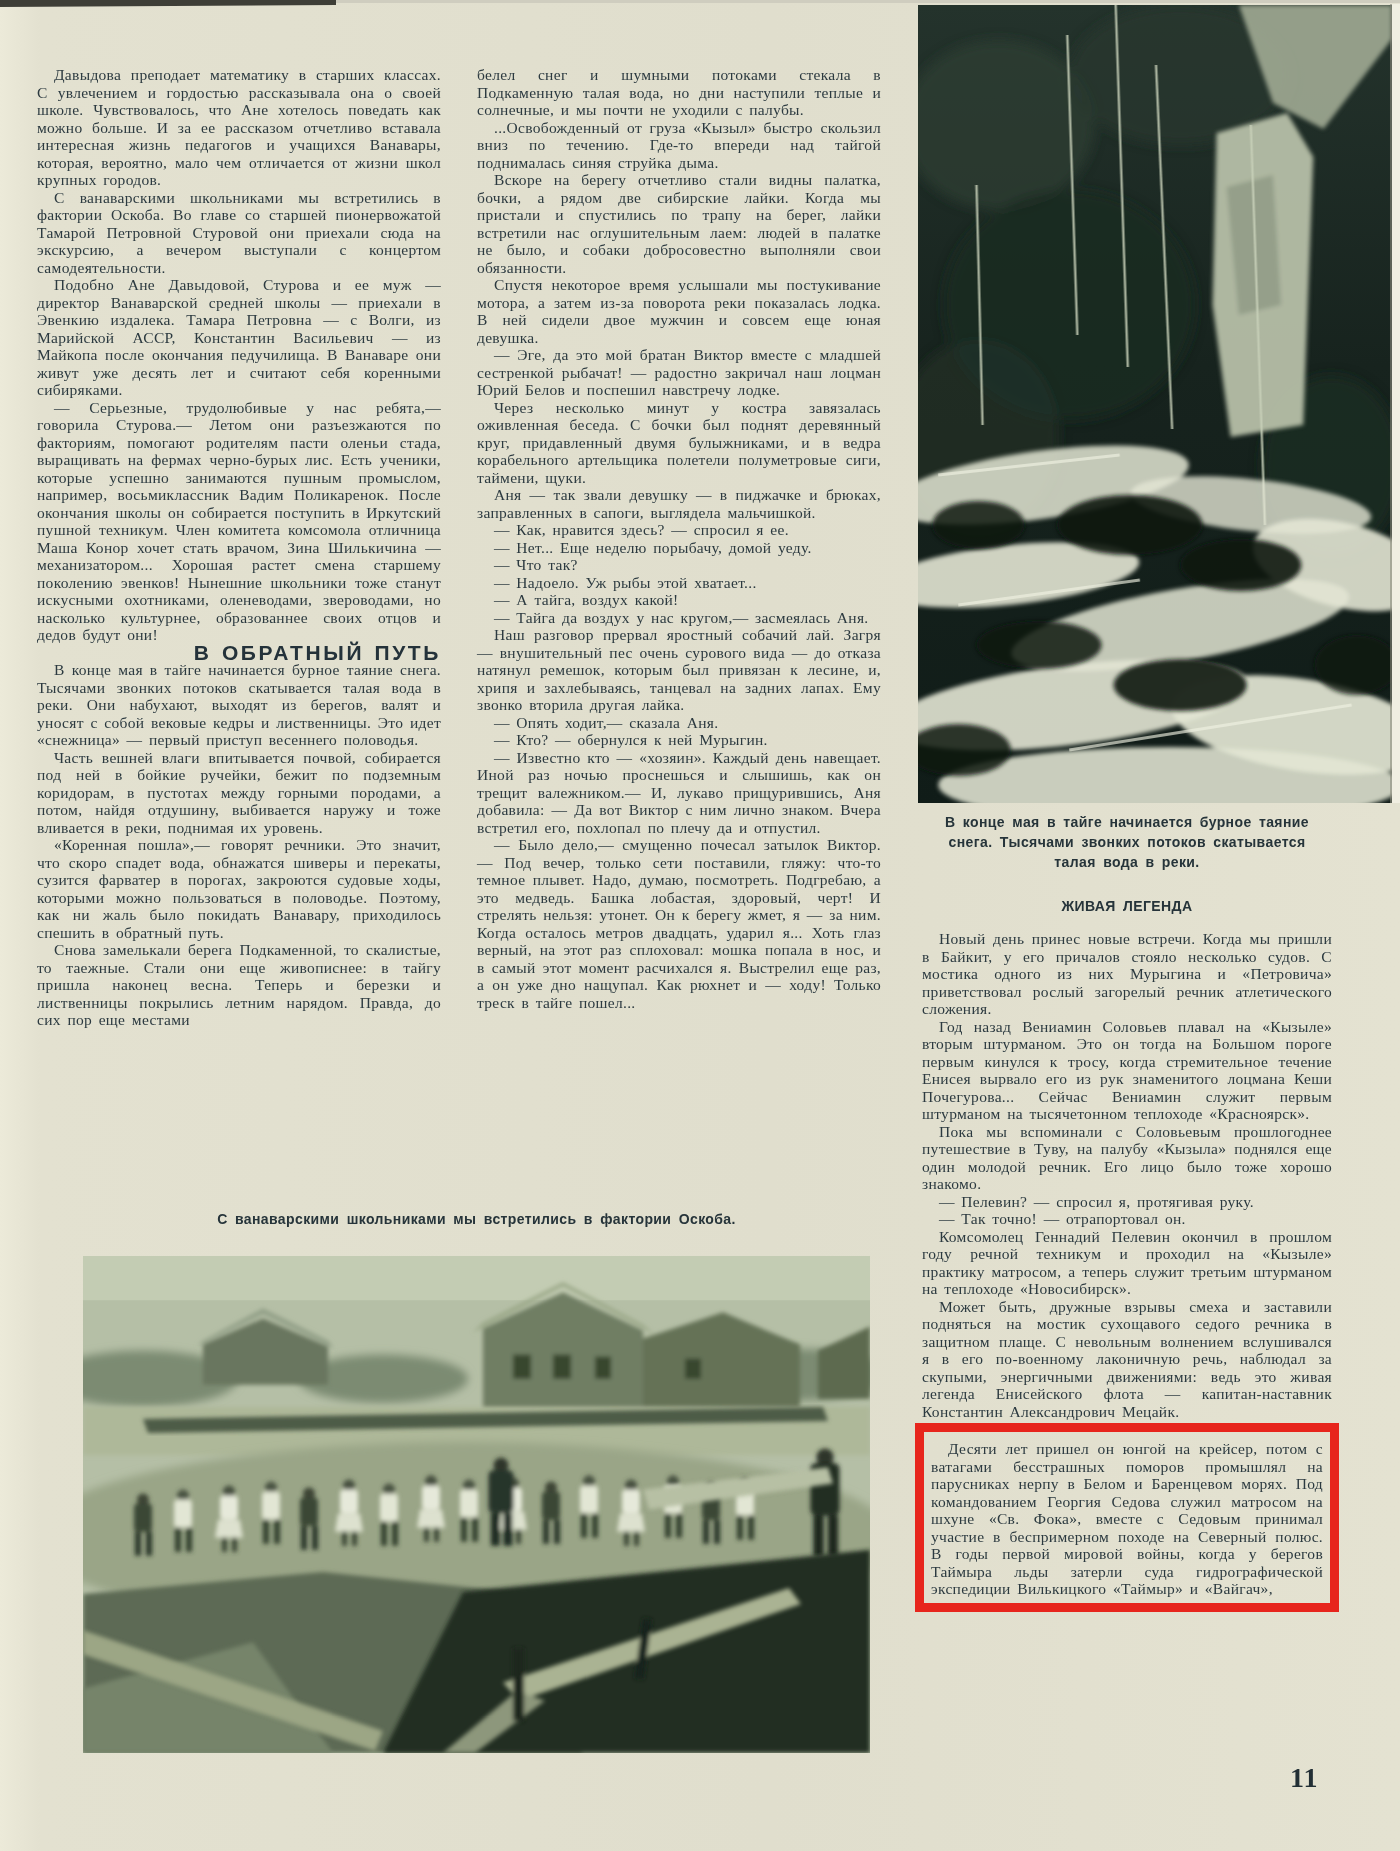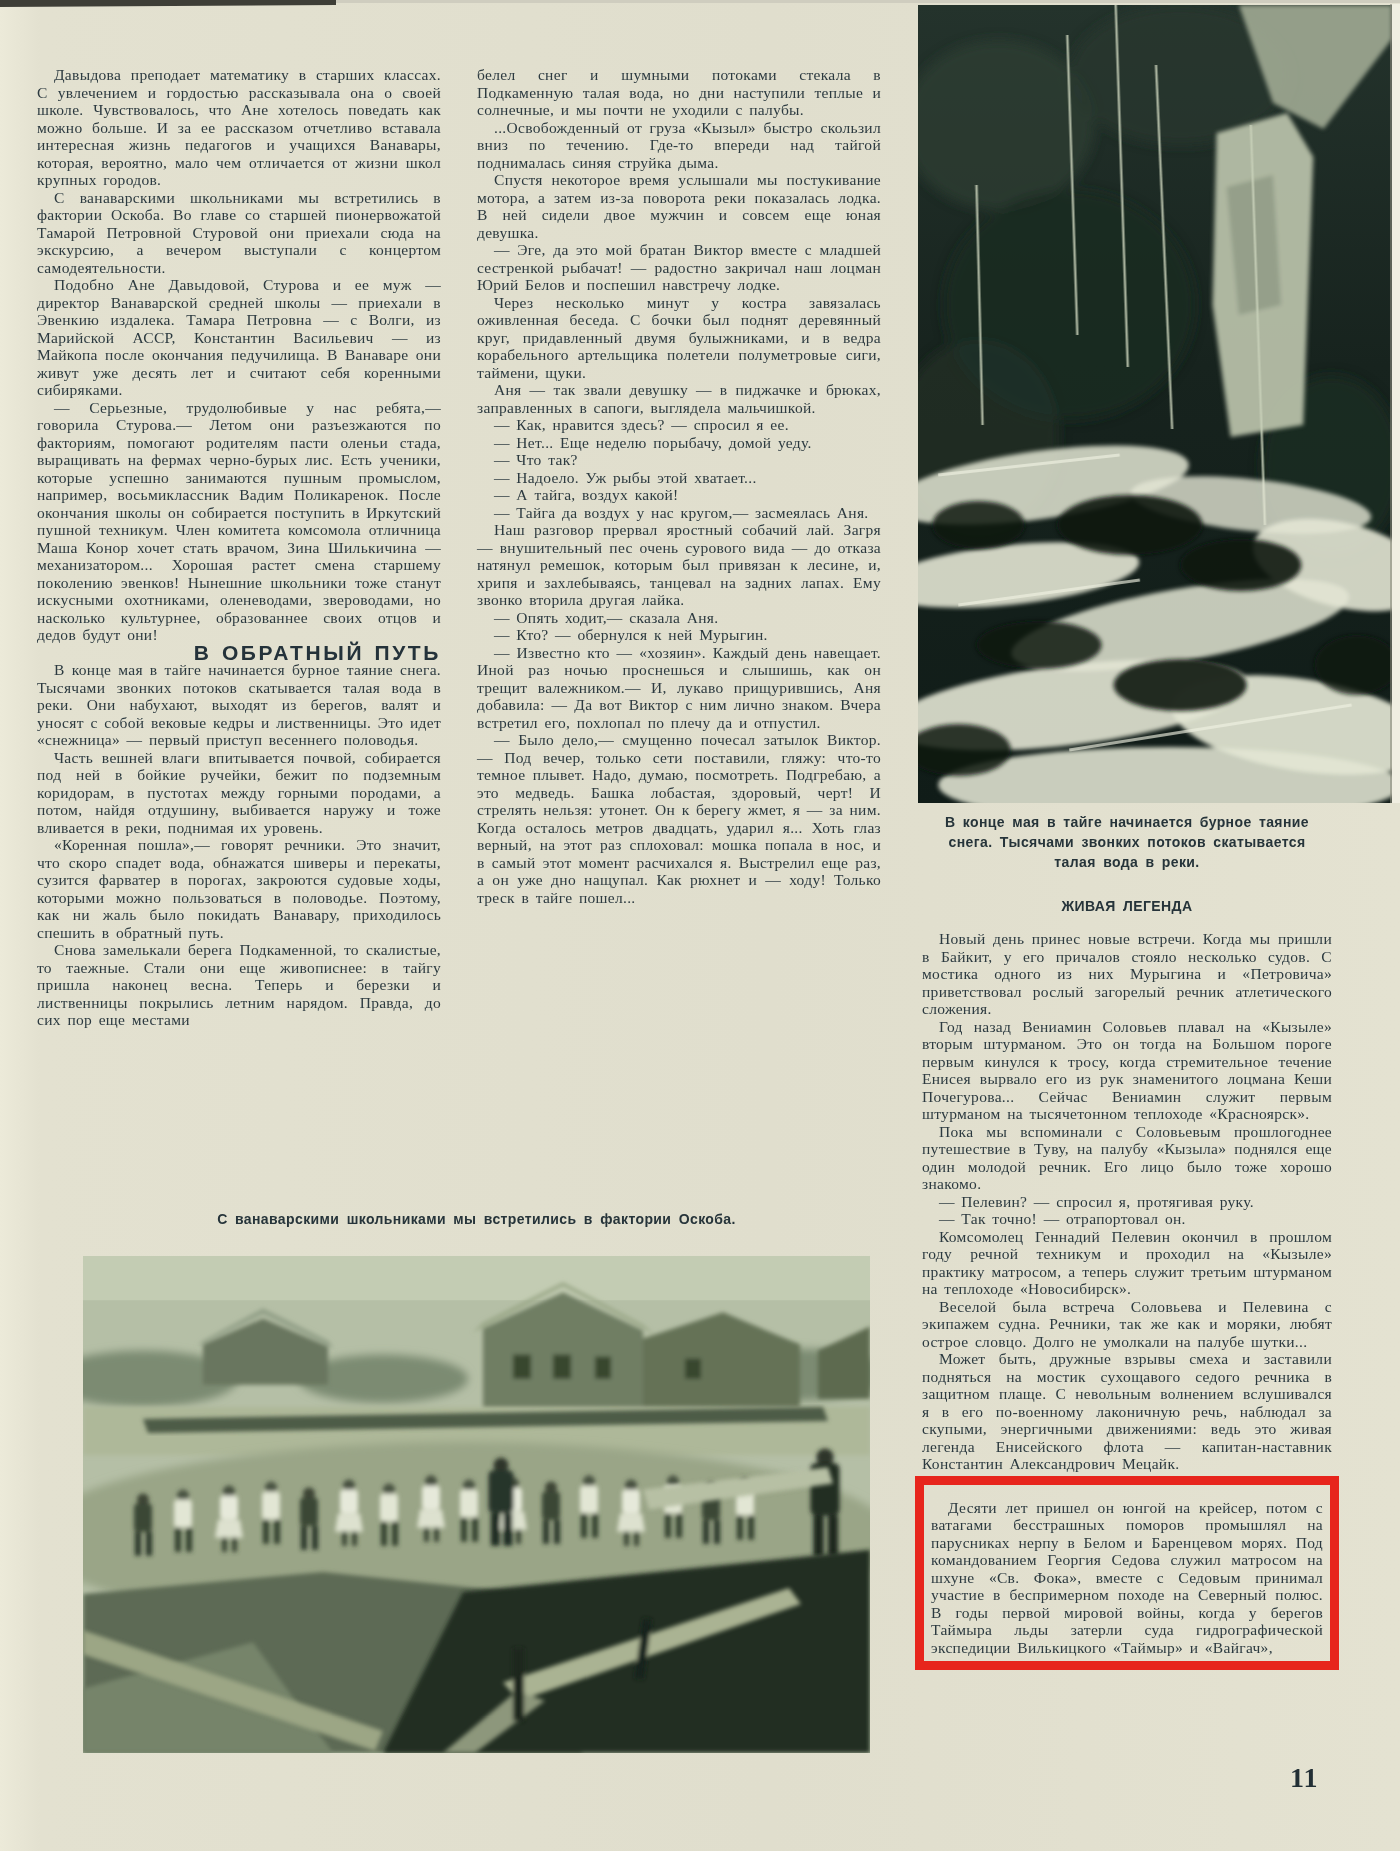--- a/index.html
+++ b/index.html
@@ -30,21 +30,21 @@
     font-size:14px;line-height:20px;text-align:center;letter-spacing:0.4px;word-spacing:3px;
   }
   .right-col-wrap{position:absolute;left:922px;top:812px;width:410px;}
   .right-caption{margin:0 6px 0 6px;}
   .right-head{margin:24px 0 14px 0;}
   .right-text{position:relative;width:410px;text-align:justify;
     font-size:15.5px;line-height:17.5px;letter-spacing:0.3px;word-spacing:2.4px;}
   .right-text p{margin:0;text-indent:17px;}
   .red-box{
     margin:3px -7px 0 -7px;border:9px solid #e7251c;
-    padding:14px 7px 5px 7px;
+    padding:8px 7px 5px 7px;
   }
   .red-box p{margin:0;text-indent:17px;}
   .bottom-caption{position:absolute;left:83px;top:1209px;width:787px;}
   .page-number{
     position:absolute;left:1290px;top:1762px;width:60px;
     font-family:"Liberation Serif",serif;font-weight:700;font-size:28px;color:#222f35;
     letter-spacing:1px;
   }
   .edge-strip{position:absolute;left:1392px;top:4px;width:8px;height:799px;background:#f0eee1;}
   .edge-line{position:absolute;left:1390px;top:4px;width:2px;height:799px;background:#8a8a7c;opacity:0.6;}
@@ -64,20 +64,21 @@
     <p class="sec-head">В ОБРАТНЫЙ ПУТЬ</p>
     <p>В конце мая в тайге начинается бурное таяние снега. Тысячами звонких потоков скатывается талая вода в реки. Они набухают, выходят из берегов, валят и уносят с собой вековые кедры и лиственницы. Это идет «снежница» — первый приступ весеннего половодья.</p>
     <p>Часть вешней влаги впитывается почвой, собирается под ней в бойкие ручейки, бежит по подземным коридорам, в пустотах между горными породами, а потом, найдя отдушину, выбивается наружу и тоже вливается в реки, поднимая их уровень.</p>
     <p>«Коренная пошла»,— говорят речники. Это значит, что скоро спадет вода, обнажатся шиверы и перекаты, сузится фарватер в порогах, закроются судовые ходы, которыми можно пользоваться в половодье. Поэтому, как ни жаль было покидать Ванавару, приходилось спешить в обратный путь.</p>
     <p>Снова замелькали берега Подкаменной, то скалистые, то таежные. Стали они еще живописнее: в тайгу пришла наконец весна. Теперь и березки и лиственницы покрылись летним нарядом. Правда, до сих пор еще местами</p>
   </div>
 
   <div class="col" style="left:477px;top:66px;">
     <p class="no-indent">белел снег и шумными потоками стекала в Подкаменную талая вода, но дни наступили теплые и солнечные, и мы почти не уходили с палубы.</p>
     <p>...Освобожденный от груза «Кызыл» быстро скользил вниз по течению. Где-то впереди над тайгой поднималась синяя струйка дыма.</p>
+    <p>Вскоре на берегу отчетливо стали видны палатка, бочки, а рядом две сибирские лайки. Когда мы пристали и спустились по трапу на берег, лайки встретили нас оглушительным лаем: людей в палатке не было, и собаки добросовестно выполняли свои обязанности.</p>
     <p>Спустя некоторое время услышали мы постукивание мотора, а затем из-за поворота реки показалась лодка. В ней сидели двое мужчин и совсем еще юная девушка.</p>
     <p>— Эге, да это мой братан Виктор вместе с младшей сестренкой рыбачат! — радостно закричал наш лоцман Юрий Белов и поспешил навстречу лодке.</p>
     <p>Через несколько минут у костра завязалась оживленная беседа. С бочки был поднят деревянный круг, придавленный двумя булыжниками, и в ведра корабельного артельщика полетели полуметровые сиги, таймени, щуки.</p>
     <p>Аня — так звали девушку — в пиджачке и брюках, заправленных в сапоги, выглядела мальчишкой.</p>
     <p>— Как, нравится здесь? — спросил я ее.</p>
     <p>— Нет... Еще неделю порыбачу, домой уеду.</p>
     <p>— Что так?</p>
     <p>— Надоело. Уж рыбы этой хватает...</p>
     <p>— А тайга, воздух какой!</p>
     <p>— Тайга да воздух у нас кругом,— засмеялась Аня.</p>
@@ -155,21 +156,20 @@
   <div class="right-col-wrap">
     <div class="caption right-caption">В конце мая в тайге начинается бурное таяние снега. Тысячами звонких потоков скатывается талая вода в реки.</div>
     <div class="caption sec-head right-head">ЖИВАЯ ЛЕГЕНДА</div>
     <div class="right-text">
       <p>Новый день принес новые встречи. Когда мы пришли в Байкит, у его причалов стояло несколько судов. С мостика одного из них Мурыгина и «Петровича» приветствовал рослый загорелый речник атлетического сложения.</p>
       <p>Год назад Вениамин Соловьев плавал на «Кызыле» вторым штурманом. Это он тогда на Большом пороге первым кинулся к тросу, когда стремительное течение Енисея вырвало его из рук знаменитого лоцмана Кеши Почегурова... Сейчас Вениамин служит первым штурманом на тысячетонном теплоходе «Красноярск».</p>
       <p>Пока мы вспоминали с Соловьевым прошлогоднее путешествие в Туву, на палубу «Кызыла» поднялся еще один молодой речник. Его лицо было тоже хорошо знакомо.</p>
       <p>— Пелевин? — спросил я, протягивая руку.</p>
       <p>— Так точно! — отрапортовал он.</p>
       <p>Комсомолец Геннадий Пелевин окончил в прошлом году речной техникум и проходил на «Кызыле» практику матросом, а теперь служит третьим штурманом на теплоходе «Новосибирск».</p>
-      <p>Веселой была встреча Соловьева и Пелевина с экипажем судна. Речники, так же как и моряки, любят острое словцо. Долго не умолкали на палубе шутки...</p>
       <p>Может быть, дружные взрывы смеха и заставили подняться на мостик сухощавого седого речника в защитном плаще. С невольным волнением вслушивался я в его по-военному лаконичную речь, наблюдал за скупыми, энергичными движениями: ведь это живая легенда Енисейского флота — капитан-наставник Константин Александрович Мецайк.</p>
       <div class="red-box">
         <p>Десяти лет пришел он юнгой на крейсер, потом с ватагами бесстрашных поморов промышлял на парусниках нерпу в Белом и Баренцевом морях. Под командованием Георгия Седова служил матросом на шхуне «Св. Фока», вместе с Седовым принимал участие в беспримерном походе на Северный полюс. В годы первой мировой войны, когда у берегов Таймыра льды затерли суда гидрографической экспедиции Вилькицкого «Таймыр» и «Вайгач»,</p>
       </div>
     </div>
   </div>
 
   <div class="caption bottom-caption">С ванаварскими школьниками мы встретились в фактории Оскоба.</div>
 
   <div class="photo" style="left:83px;top:1256px;width:787px;height:497px;background:#9fab90;">

